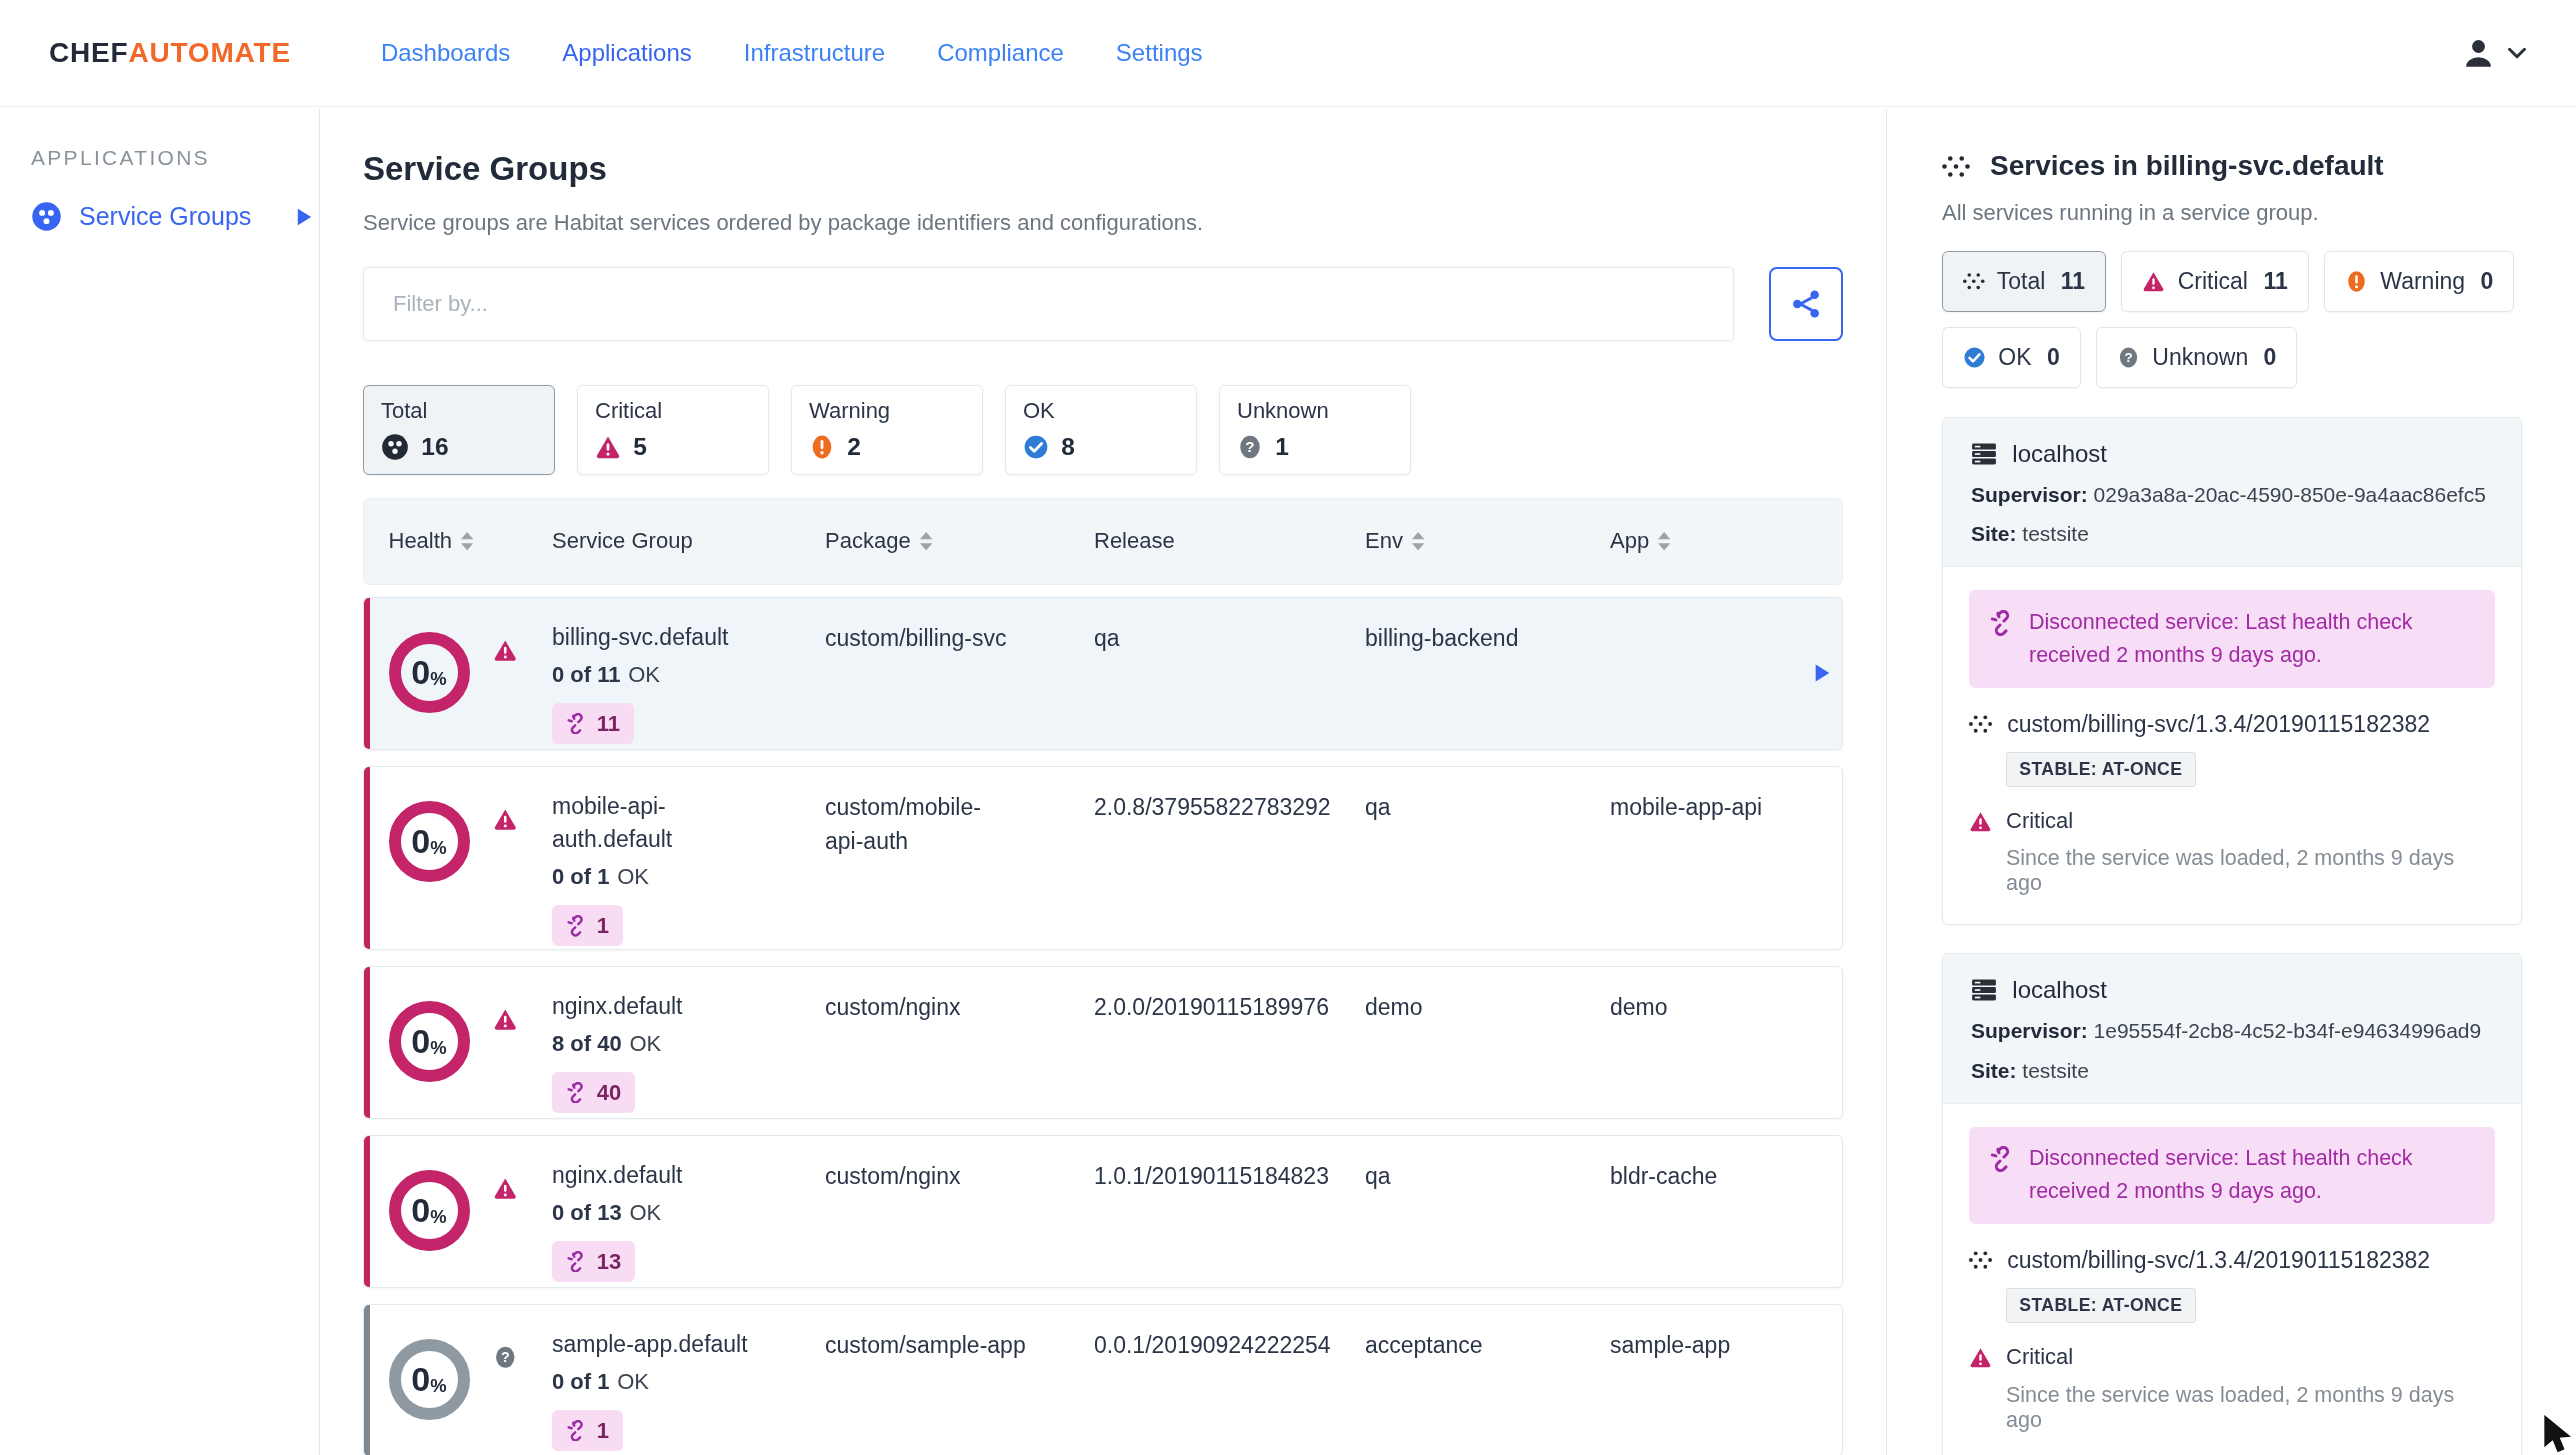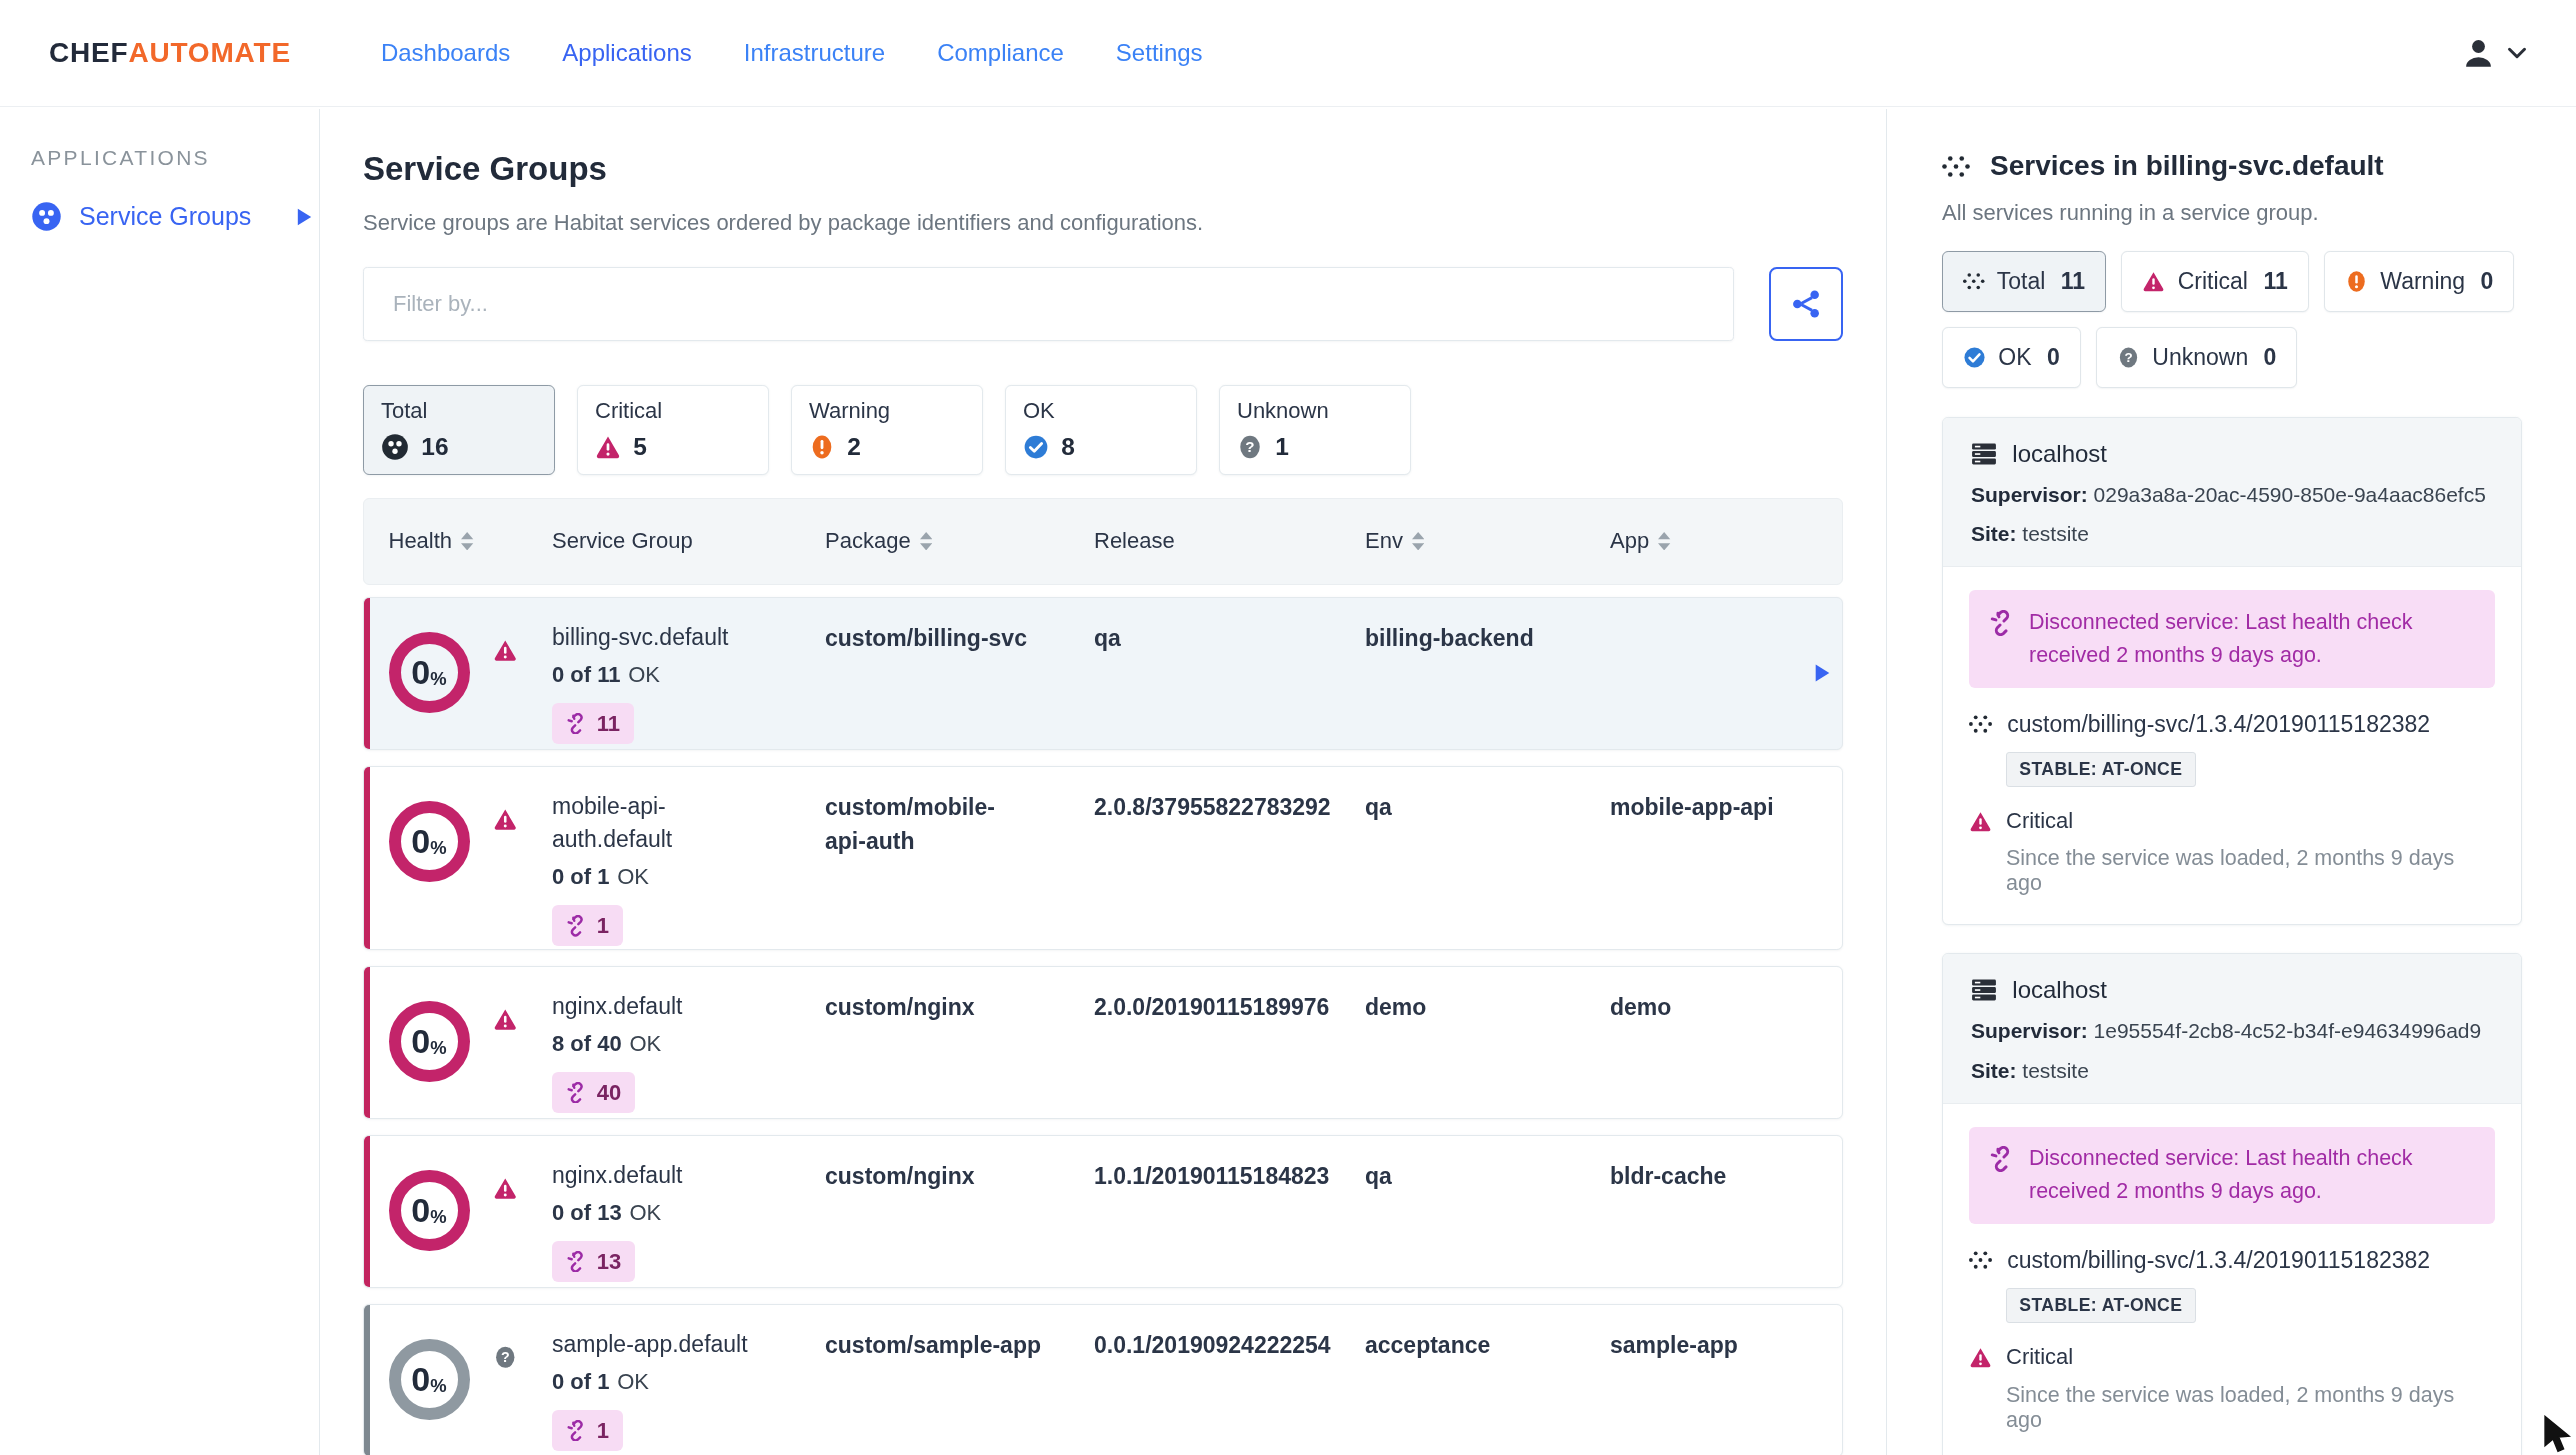--- a/index.html
+++ b/index.html
@@ -77,21 +77,21 @@
   .donut .pct{font-size:34px;font-weight:600;color:#222b3a;line-height:1;}
   .donut .pct-unit{font-size:18.4px;font-weight:600;color:#222b3a;align-self:flex-end;margin-bottom:10.7px;}
   .mini-status{margin:6.1px 0 0 23px;}
   .col-sg{padding-top:23px;}
   .sg-name{font-size:23px;color:#2b3547;line-height:1.45;max-width:253px;}
   .sg-ok{font-size:22px;margin-top:7.7px;color:#2b3547;}
   .sg-ok b{font-weight:bold;text-align:center;}
   .sg-ok span{margin-left:7.7px;font-weight:normal;color:#3a4450;}
   .pill{display:inline-flex;align-items:center;gap:9.2px;background:var(--pill-bg);border-radius:6.1px;height:41px;padding:0 14px;margin-top:15.3px;}
   .pill .cnt{font-size:22px;font-weight:bold;color:var(--pill-text);}
-  .cell{font-size:23px;color:#2b3547;padding-top:23px;line-height:1.5;padding-right:23px;font-weight:bold;}
+  .cell{font-size:23px;color:#2b3547;padding-top:23px;line-height:1.5;padding-right:23px;}
   .row-caret{position:absolute;right:10.7px;top:50%;transform:translateY(-50%);}
 
   
   .panel{position:absolute;top:109px;left:1886px;right:0;bottom:0;border-left:1.5px solid var(--border);padding:41px 54px 0 55px;background:#fff;}
   .panel-title{display:flex;align-items:center;gap:20px;font-size:28px;font-weight:bold;color:#222b3a;}
   .panel-sub{font-size:22px;color:var(--gray);margin-top:18.4px;}
   .chip-row{display:flex;gap:15.3px;margin-top:24.5px;flex-wrap:wrap;}
   .chip{display:inline-flex;align-items:center;gap:12.3px;height:61px;padding:0 20px;border:1.5px solid #e0e6ea;border-radius:6.1px;background:#fff;font-size:23px;color:#2b3547;cursor:pointer;box-shadow:0 0.8px 1.5px rgba(40,60,80,.05);}
   .chip.selected{background:#eff3f6;border-color:#8e9aa5;}
   .chip .c-cnt{font-weight:bold;margin-left:3.1px;}

